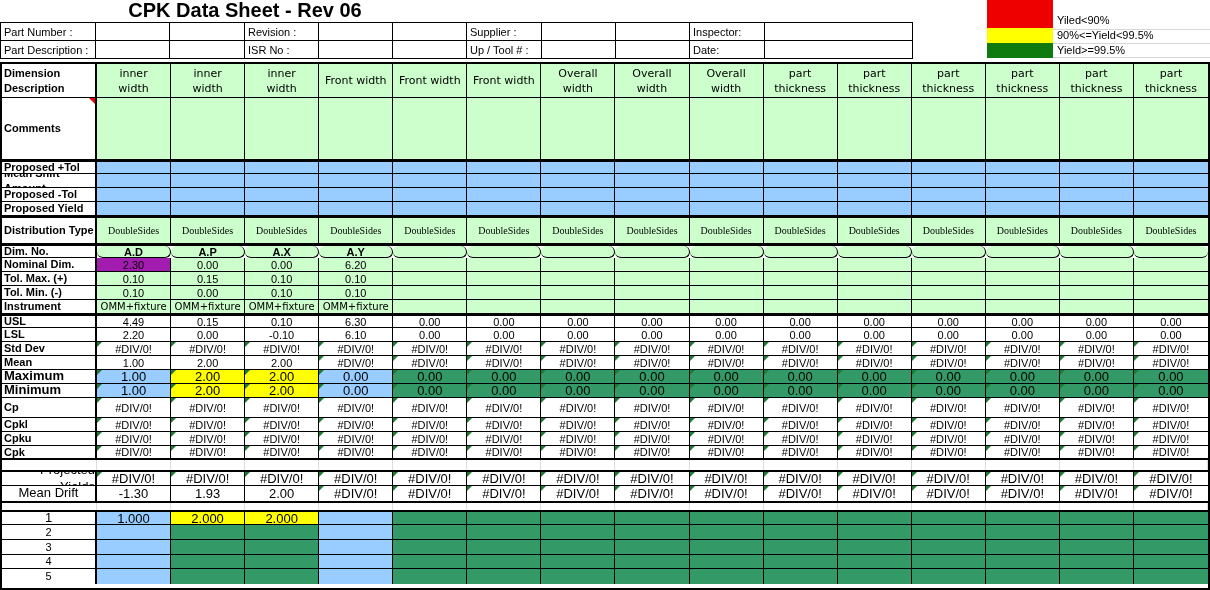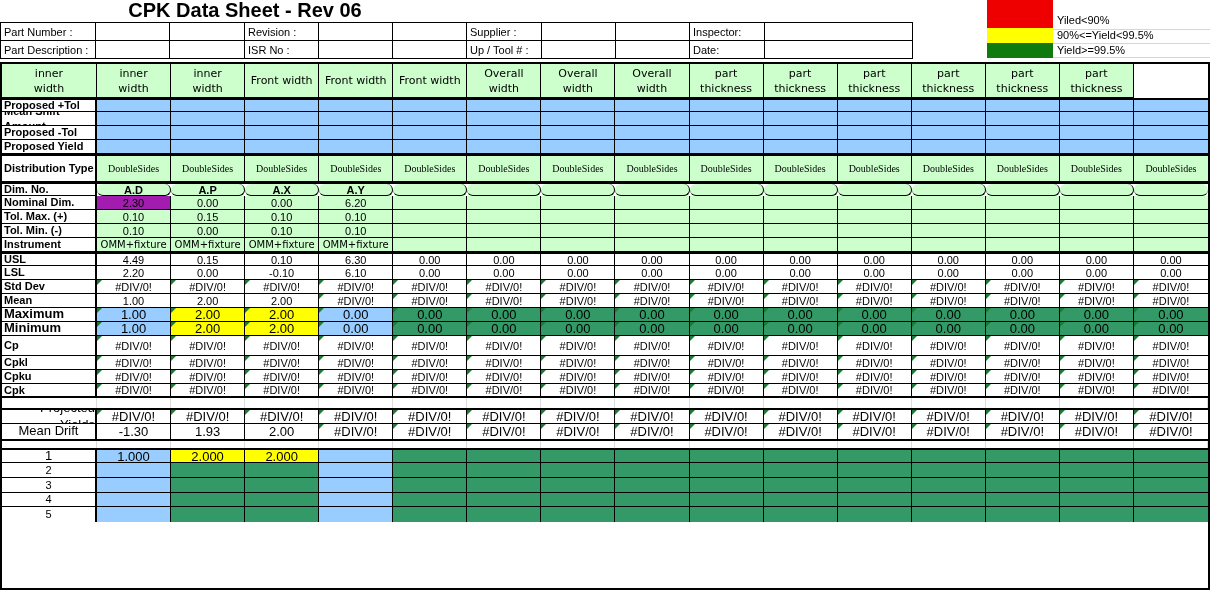--- a/index.html
+++ b/index.html
@@ -86,20 +86,22 @@
       <div class="lgblock" style="left: 987px; width: 66px; top: 28px; height: 15px; background: rgb(255, 255, 0);"></div>
       <div class="lglabel" style="top: 28px;">90%&lt;=Yield&lt;99.5%</div>
       <div class="lgblock" style="left: 987px; width: 66px; top: 43px; height: 15px; background: rgb(15, 123, 15);"></div>
       <div class="lglabel" style="top: 43px;">Yield&gt;=99.5%</div>
       <div class="gline" style="left: 1053px; top: 28.5px; width: 157px; height: 1px;"></div>
       <div class="gline" style="left: 1053px; top: 43px; width: 157px; height: 1px;"></div>
       <div class="gline" style="left: 1053px; top: 57px; width: 157px; height: 1px;"></div>
     </div>
   <div class="sheet" id="sheet">
       <div class="trow" style="height: 34px;">
+        <div class="cell label">Dimension
+Description</div>
         <div class="cell hdrcell" style="background: rgb(204, 255, 204);">inner
 width</div>
         <div class="cell hdrcell" style="background: rgb(204, 255, 204);">inner
 width</div>
         <div class="cell hdrcell" style="background: rgb(204, 255, 204);">inner
 width</div>
         <div class="cell hdrcell" style="background: rgb(204, 255, 204);">Front width</div>
         <div class="cell hdrcell" style="background: rgb(204, 255, 204);">Front width</div>
         <div class="cell hdrcell" style="background: rgb(204, 255, 204);">Front width</div>
         <div class="cell hdrcell" style="background: rgb(204, 255, 204);">Overall
@@ -114,20 +116,38 @@
 thickness</div>
         <div class="cell hdrcell" style="background: rgb(204, 255, 204);">part
 thickness</div>
         <div class="cell hdrcell" style="background: rgb(204, 255, 204);">part
 thickness</div>
         <div class="cell hdrcell" style="background: rgb(204, 255, 204);">part
 thickness</div>
         <div class="cell hdrcell" style="background: rgb(204, 255, 204);">part
 thickness</div>
       </div>
+      <div class="trow" style="height: 62px;">
+        <div class="cell label">Comments<span class="ctri"></span></div>
+        <div class="cell" style="background: rgb(204, 255, 204);"></div>
+        <div class="cell" style="background: rgb(204, 255, 204);"></div>
+        <div class="cell" style="background: rgb(204, 255, 204);"></div>
+        <div class="cell" style="background: rgb(204, 255, 204);"></div>
+        <div class="cell" style="background: rgb(204, 255, 204);"></div>
+        <div class="cell" style="background: rgb(204, 255, 204);"></div>
+        <div class="cell" style="background: rgb(204, 255, 204);"></div>
+        <div class="cell" style="background: rgb(204, 255, 204);"></div>
+        <div class="cell" style="background: rgb(204, 255, 204);"></div>
+        <div class="cell" style="background: rgb(204, 255, 204);"></div>
+        <div class="cell" style="background: rgb(204, 255, 204);"></div>
+        <div class="cell" style="background: rgb(204, 255, 204);"></div>
+        <div class="cell" style="background: rgb(204, 255, 204);"></div>
+        <div class="cell" style="background: rgb(204, 255, 204);"></div>
+        <div class="cell" style="background: rgb(204, 255, 204);"></div>
+      </div>
       <div class="trow sec" style="height: 14px;">
         <div class="cell label">Proposed +Tol</div>
         <div class="cell" style="background: rgb(153, 204, 255);"></div>
         <div class="cell" style="background: rgb(153, 204, 255);"></div>
         <div class="cell" style="background: rgb(153, 204, 255);"></div>
         <div class="cell" style="background: rgb(153, 204, 255);"></div>
         <div class="cell" style="background: rgb(153, 204, 255);"></div>
         <div class="cell" style="background: rgb(153, 204, 255);"></div>
         <div class="cell" style="background: rgb(153, 204, 255);"></div>
         <div class="cell" style="background: rgb(153, 204, 255);"></div>

